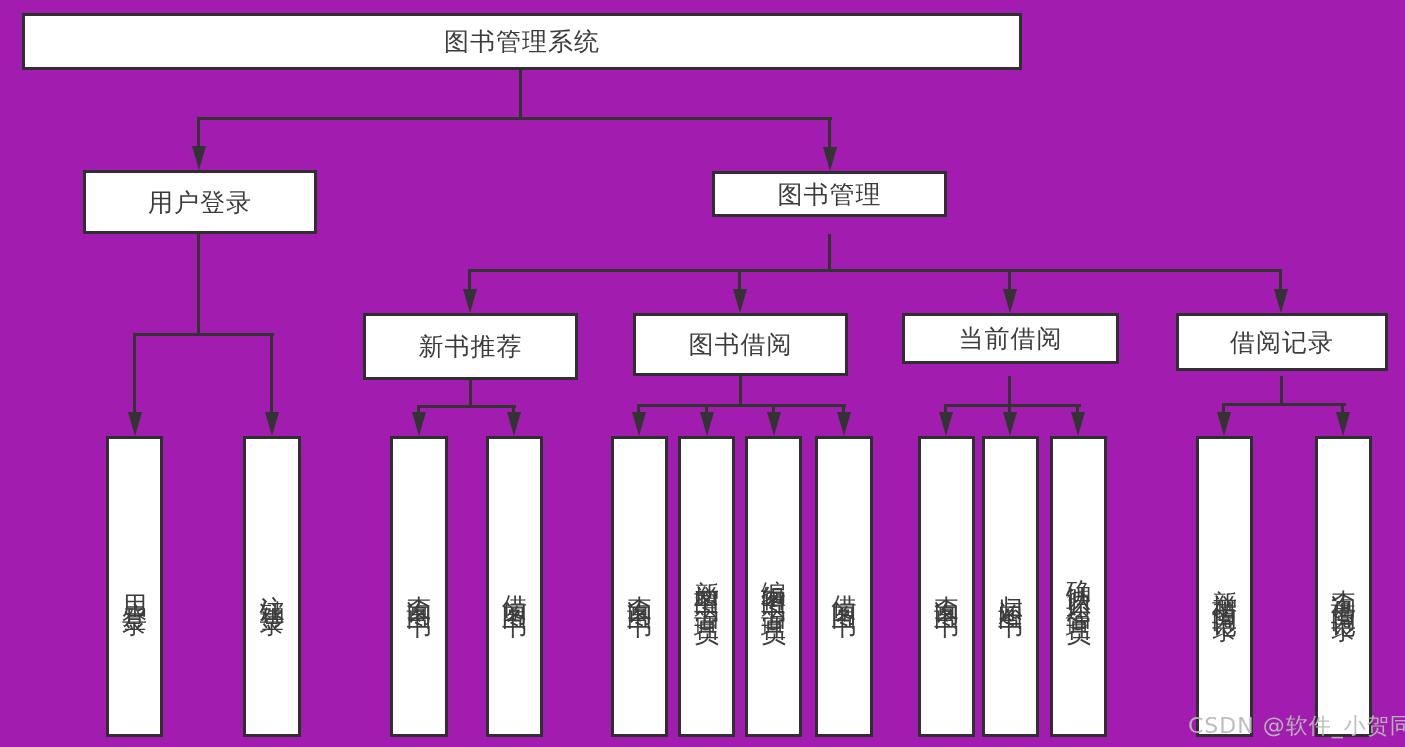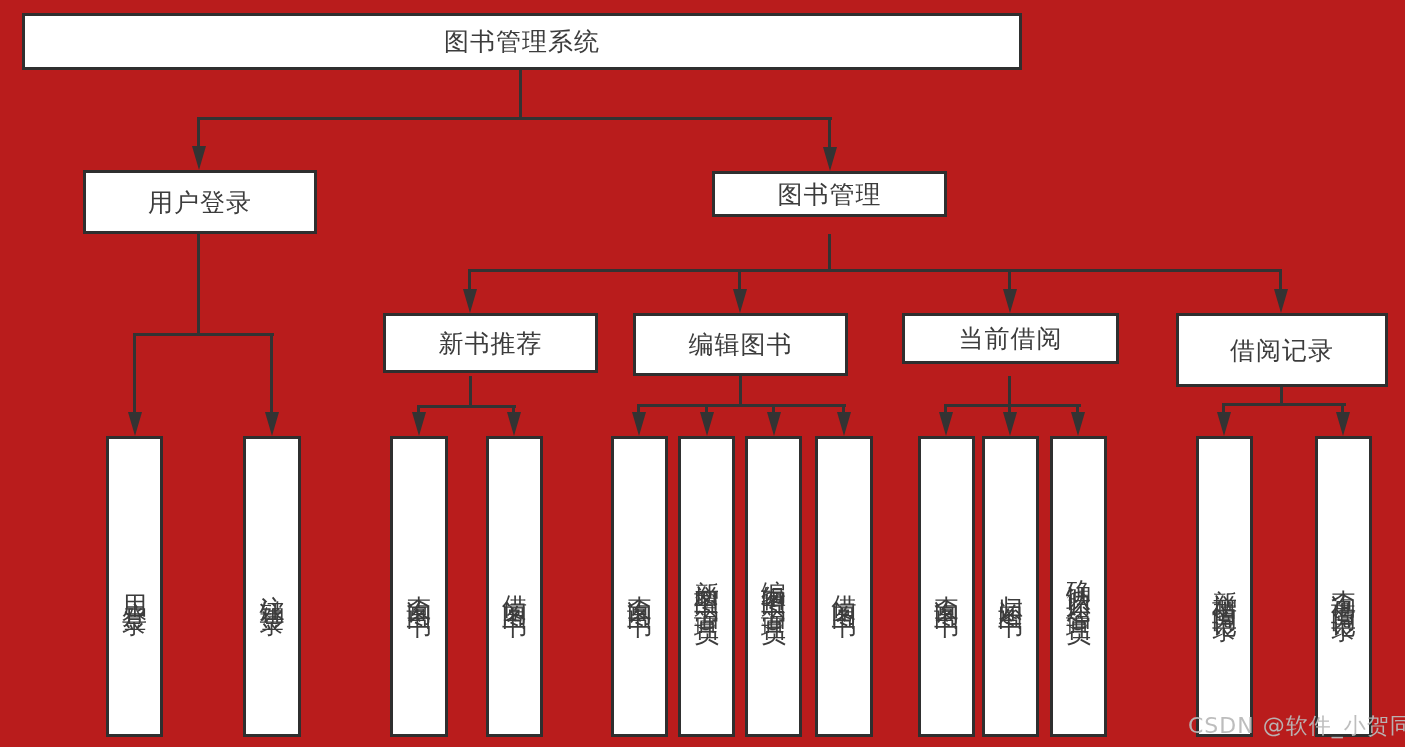--- a/index.html
+++ b/index.html
@@ -1,19 +1,19 @@
 <!DOCTYPE html>
 <html><head>
 <meta charset="utf-8">
 <style>
   html,body{margin:0;padding:0;background:#ffffff;}
   #canvas{
     position:relative;
     width:1405px;height:747px;
-    background:#b91c1c;
+    background:#a21caf;
     overflow:hidden;
     font-family:"DejaVu Sans","Liberation Sans",sans-serif;
   }
   .node{
     position:absolute;
     box-sizing:border-box;
     background:#ffffff;
     border:3px solid #2f2f2f;
     color:#3c3c3c;
     display:flex;
@@ -85,30 +85,30 @@
   <div class="hl" style="left:469px;top:269px;width:813px"></div>
   <div class="vl" style="left:468px;top:269px;height:22px"></div>
   <div class="arrow" style="left:463px;top:289px"></div>
   <div class="vl" style="left:738px;top:269px;height:22px"></div>
   <div class="arrow" style="left:733px;top:289px"></div>
   <div class="vl" style="left:1008px;top:269px;height:22px"></div>
   <div class="arrow" style="left:1003px;top:289px"></div>
   <div class="vl" style="left:1279px;top:269px;height:22px"></div>
   <div class="arrow" style="left:1274px;top:289px"></div>
 
-  <div class="node hnode" style="left:383px;top:313px;width:215px;height:60px">
+  <div class="node hnode" style="left:363px;top:313px;width:215px;height:67px">
     <span>新书推荐</span>
   </div>
   <div class="node hnode" style="left:633px;top:313px;width:215px;height:63px">
-    <span>编辑图书</span>
+    <span>图书借阅</span>
   </div>
   <div class="node hnode" style="left:902px;top:313px;width:217px;height:51px">
     <span>当前借阅</span>
   </div>
-  <div class="node hnode" style="left:1176px;top:313px;width:212px;height:74px">
+  <div class="node hnode" style="left:1176px;top:313px;width:212px;height:58px">
     <span>借阅记录</span>
   </div>
 
   <div class="vl" style="left:469px;top:376px;height:32px"></div>
   <div class="hl" style="left:417px;top:405px;width:99px"></div>
   <div class="vl" style="left:417px;top:405px;height:9px"></div>
   <div class="arrow" style="left:412px;top:412px"></div>
   <div class="vl" style="left:512px;top:405px;height:9px"></div>
   <div class="arrow" style="left:507px;top:412px"></div>
 

